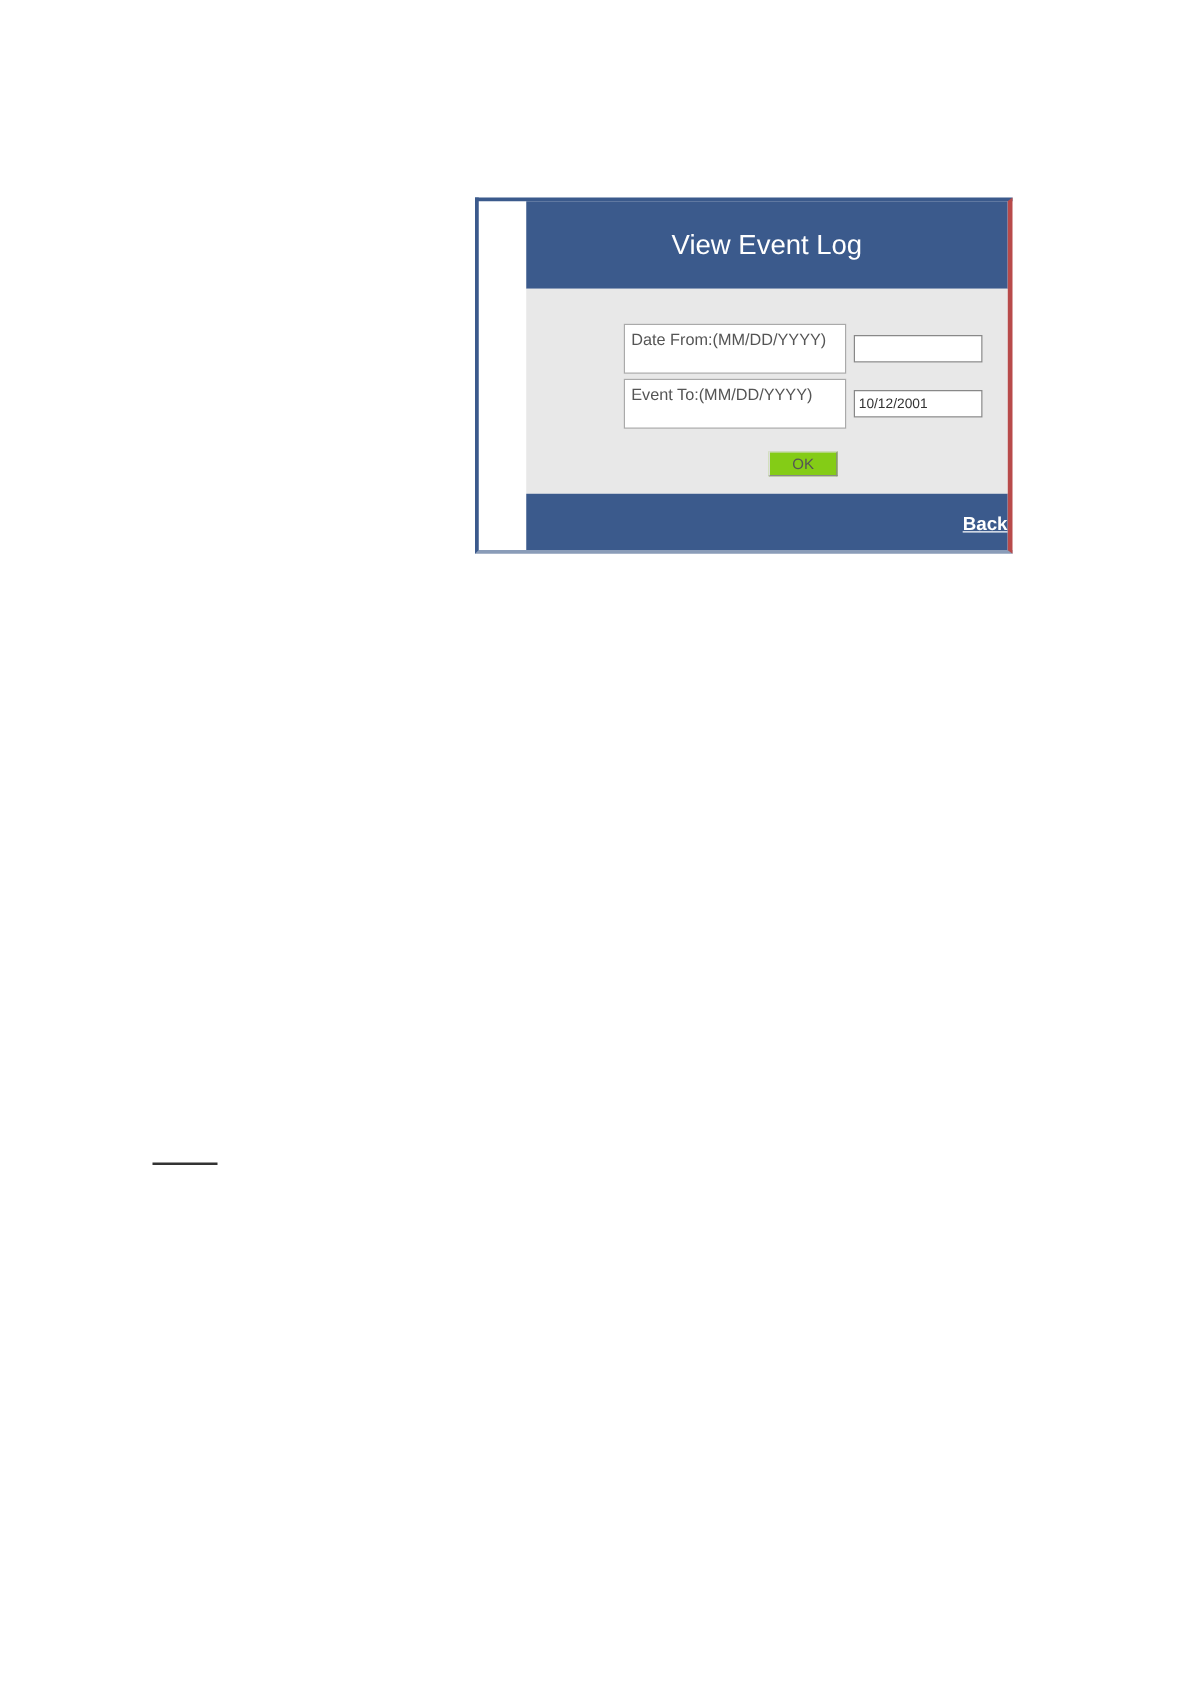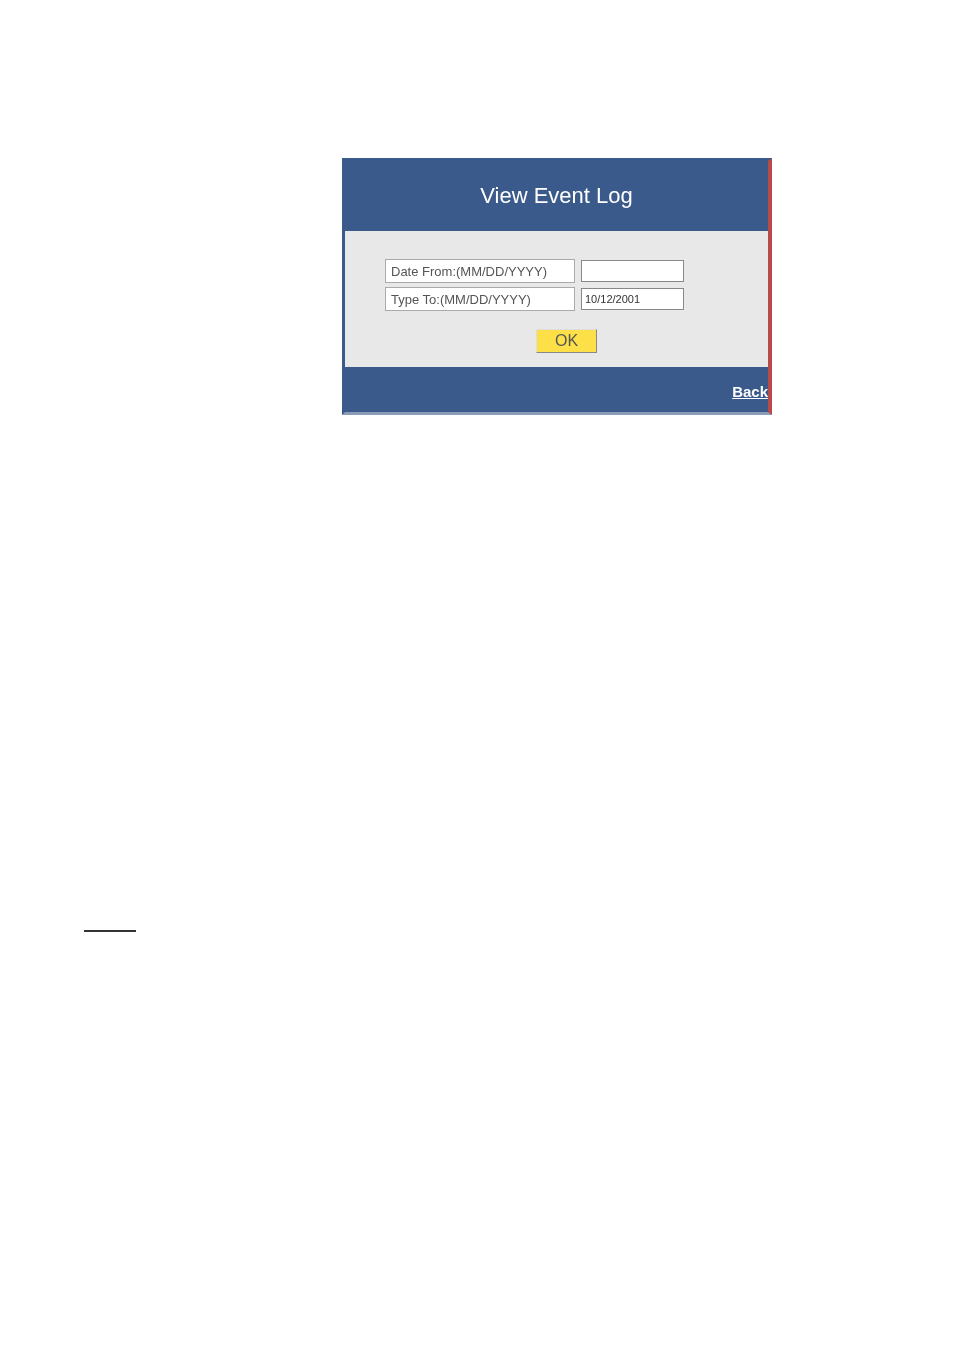--- a/index.html
+++ b/index.html
@@ -1,15 +1,15 @@
 <!DOCTYPE html>
 <html><head>
   <meta charset="utf-8">
   <style>
-    * { box-sizing: border-box; }
+    * { box-sizing: border-box; padding-left: 38px; }
     body {
       margin: 0;
       padding: 0;
       background: #ffffff;
       font-family: Arial, sans-serif;
       width: 954px;
       height: 1351px;
       position: relative;
     }
     .dialog {
@@ -40,21 +40,21 @@
       margin-bottom: 4px;
     }
     .field-label {
       display: inline-block;
       width: 190px;
       padding: 3px 5px;
       background: #ffffff;
       border: 1px solid #aaa;
       font-size: 13px;
       color: #555;
-      height: 24px;
+      height: 40px;
       line-height: 18px;
     }
     .field-input {
       margin-left: 6px;
       width: 103px;
       height: 22px;
       border: 1px solid #888;
       background: #ffffff;
       font-size: 11px;
       padding: 0 3px;
@@ -69,22 +69,22 @@
       font-size: 12px;
       padding: 0 2px;
       color: #333;
     }
     .ok-row {
       text-align: center;
       margin-top: 18px;
     }
     .ok-button {
       padding: 2px 18px;
-      font-size: 16px;
-      background: #fde047;
+      font-size: 12px;
+      background: #84cc16;
       border: 1px solid #888;
       border-top-color: #ddd;
       border-left-color: #ddd;
       color: #555;
       cursor: pointer;
     }
     .footer {
       background: #3b5a8c;
       color: #ffffff;
       text-align: right;
@@ -110,21 +110,21 @@
 
 <div class="dialog">
   <div class="header">View Event Log</div>
 
   <div class="body">
     <div class="form-row">
       <span class="field-label">Date From:(MM/DD/YYYY)</span>
       <input class="field-input" type="text" value="" style="">
     </div>
     <div class="form-row">
-      <span class="field-label">Type To:(MM/DD/YYYY)</span>
+      <span class="field-label">Event To:(MM/DD/YYYY)</span>
       <input class="field-input" type="text" value="10/12/2001" style="">
     </div>
     <div class="ok-row">
       <button class="ok-button">OK</button>
     </div>
   </div>
 
   <div class="footer">
     <span class="back-link">Back</span>
   </div>

